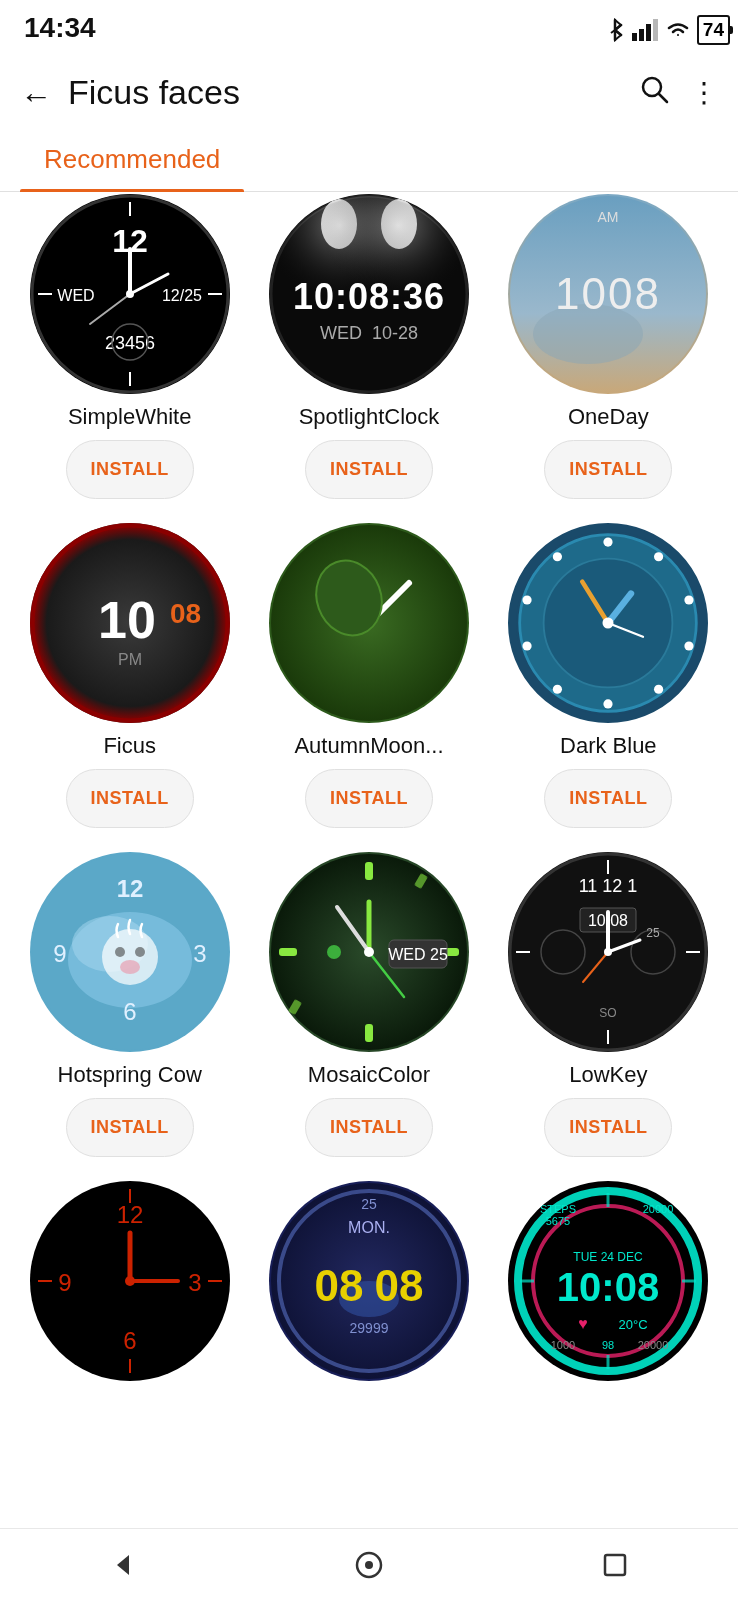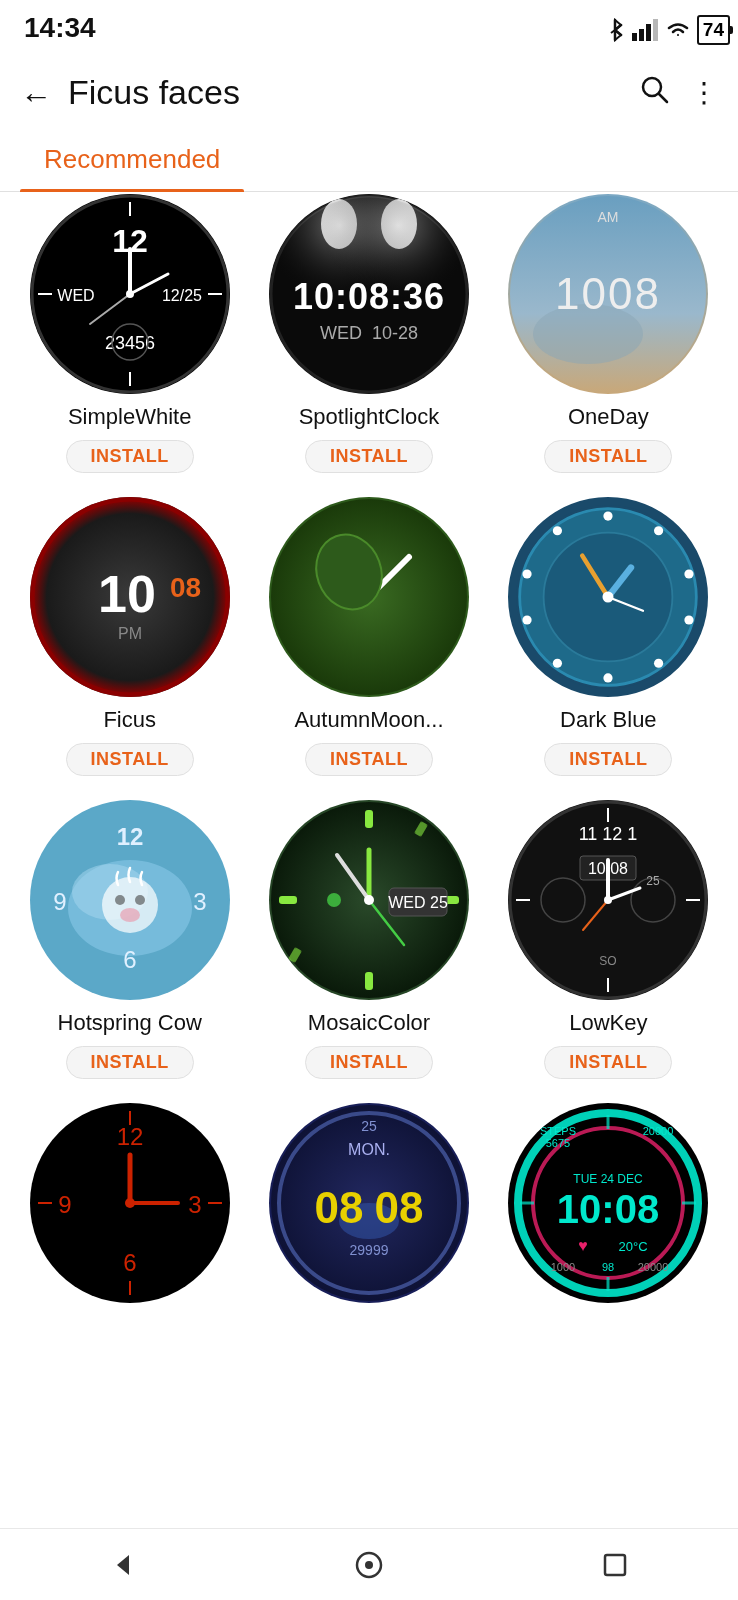--- a/index.html
+++ b/index.html
@@ -134,21 +134,21 @@
     }
     .watch-name {
       font-size: 22px;
       color: #111;
       text-align: center;
     }
     .install-btn {
       border: 1.5px solid #e0e0e0;
       background: #f5f5f5;
       border-radius: 30px;
-      padding: 5px 24px;
+      padding: 18px 24px;
       font-size: 18px;
       font-weight: 700;
       color: #e8621a;
       cursor: pointer;
       letter-spacing: 0.5px;
     }
 
     
     .nav-bar {
       position: fixed;

